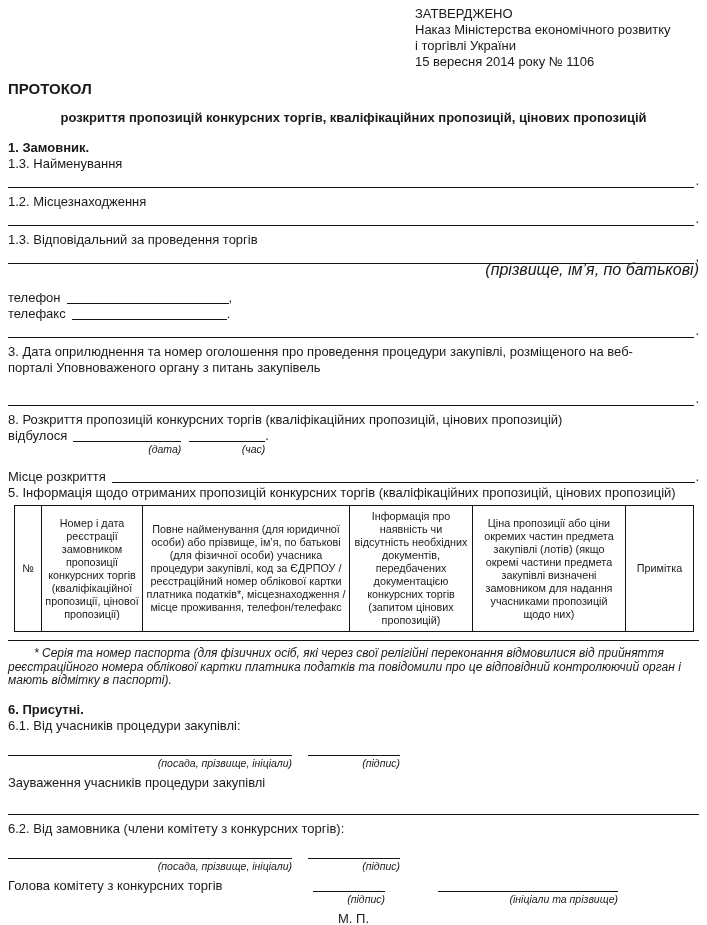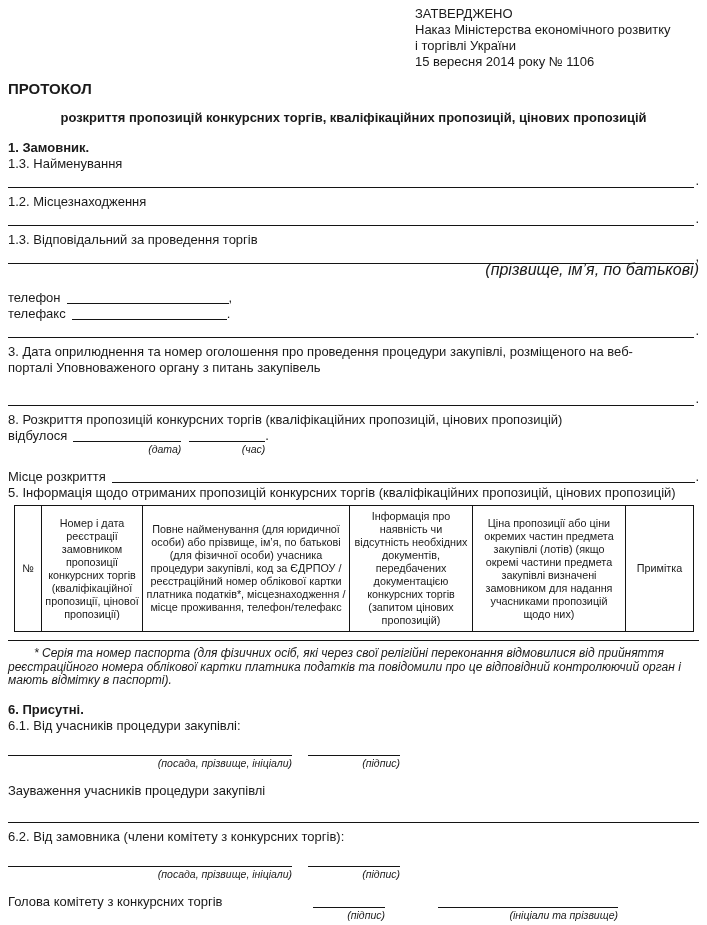--- a/index.html
+++ b/index.html
@@ -11,21 +11,21 @@
   }
   .page { padding: 6px 8px 0 8px; height: 925px; overflow: hidden; }
 
   .approval { margin-left: 407px; line-height: 16.5px; }
 
   .doc-title { font-weight: 700; font-size: 15px; margin-top: 10px; line-height: 18px; }
   .doc-subtitle { text-align: center; font-weight: 700; font-size: 13px; margin-top: 12px; line-height: 16px; }
 
   .line { line-height: 16px; }
   .mt14 { margin-top: 14px; font-weight: bold; }
-  .mt18 { margin-top: 14px; }
+  .mt18 { margin-top: 6px; }
   .mt8  { margin-top: 8px; }
   .mt6  { margin-top: 6px; text-align: center; }
   .mt4  { margin-top: 4px; }
   .mt2  { margin-top: 14px; }
 
   
   .uline-row { display: flex; align-items: flex-end; height: 16px; margin-bottom: 6px; }
   .uline { flex: 1; border-bottom: 1.6px solid #141414; height: 100%; }
   .punct { line-height: 14px; padding-left: 1px; }
 

